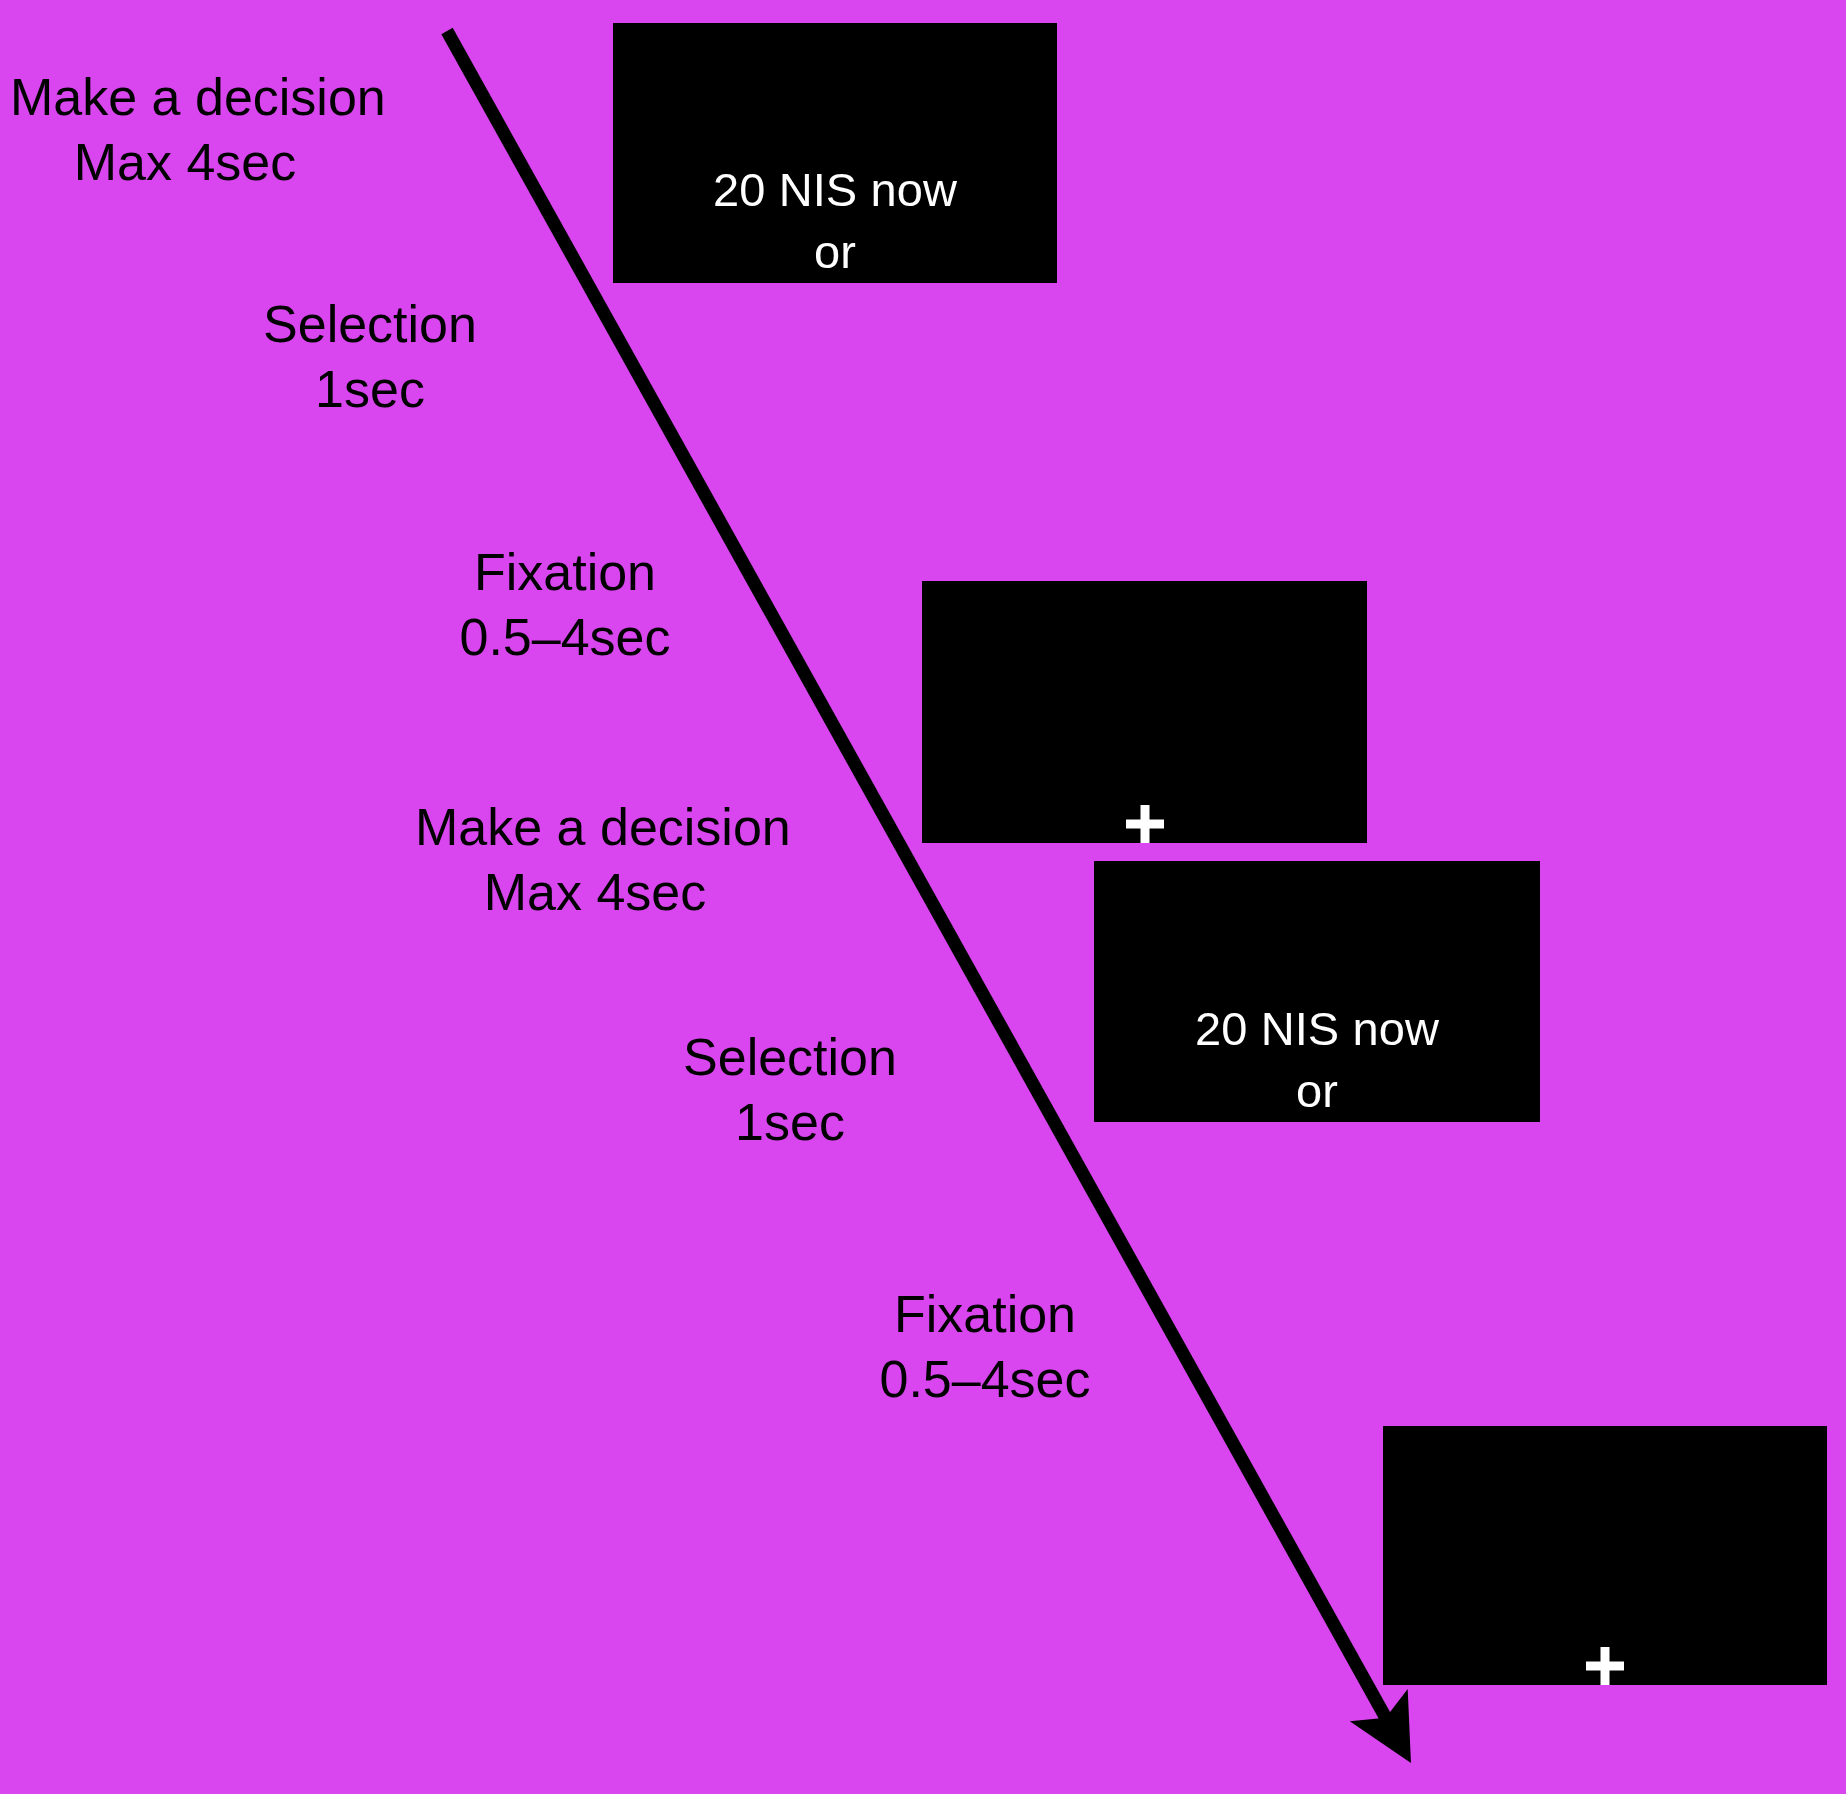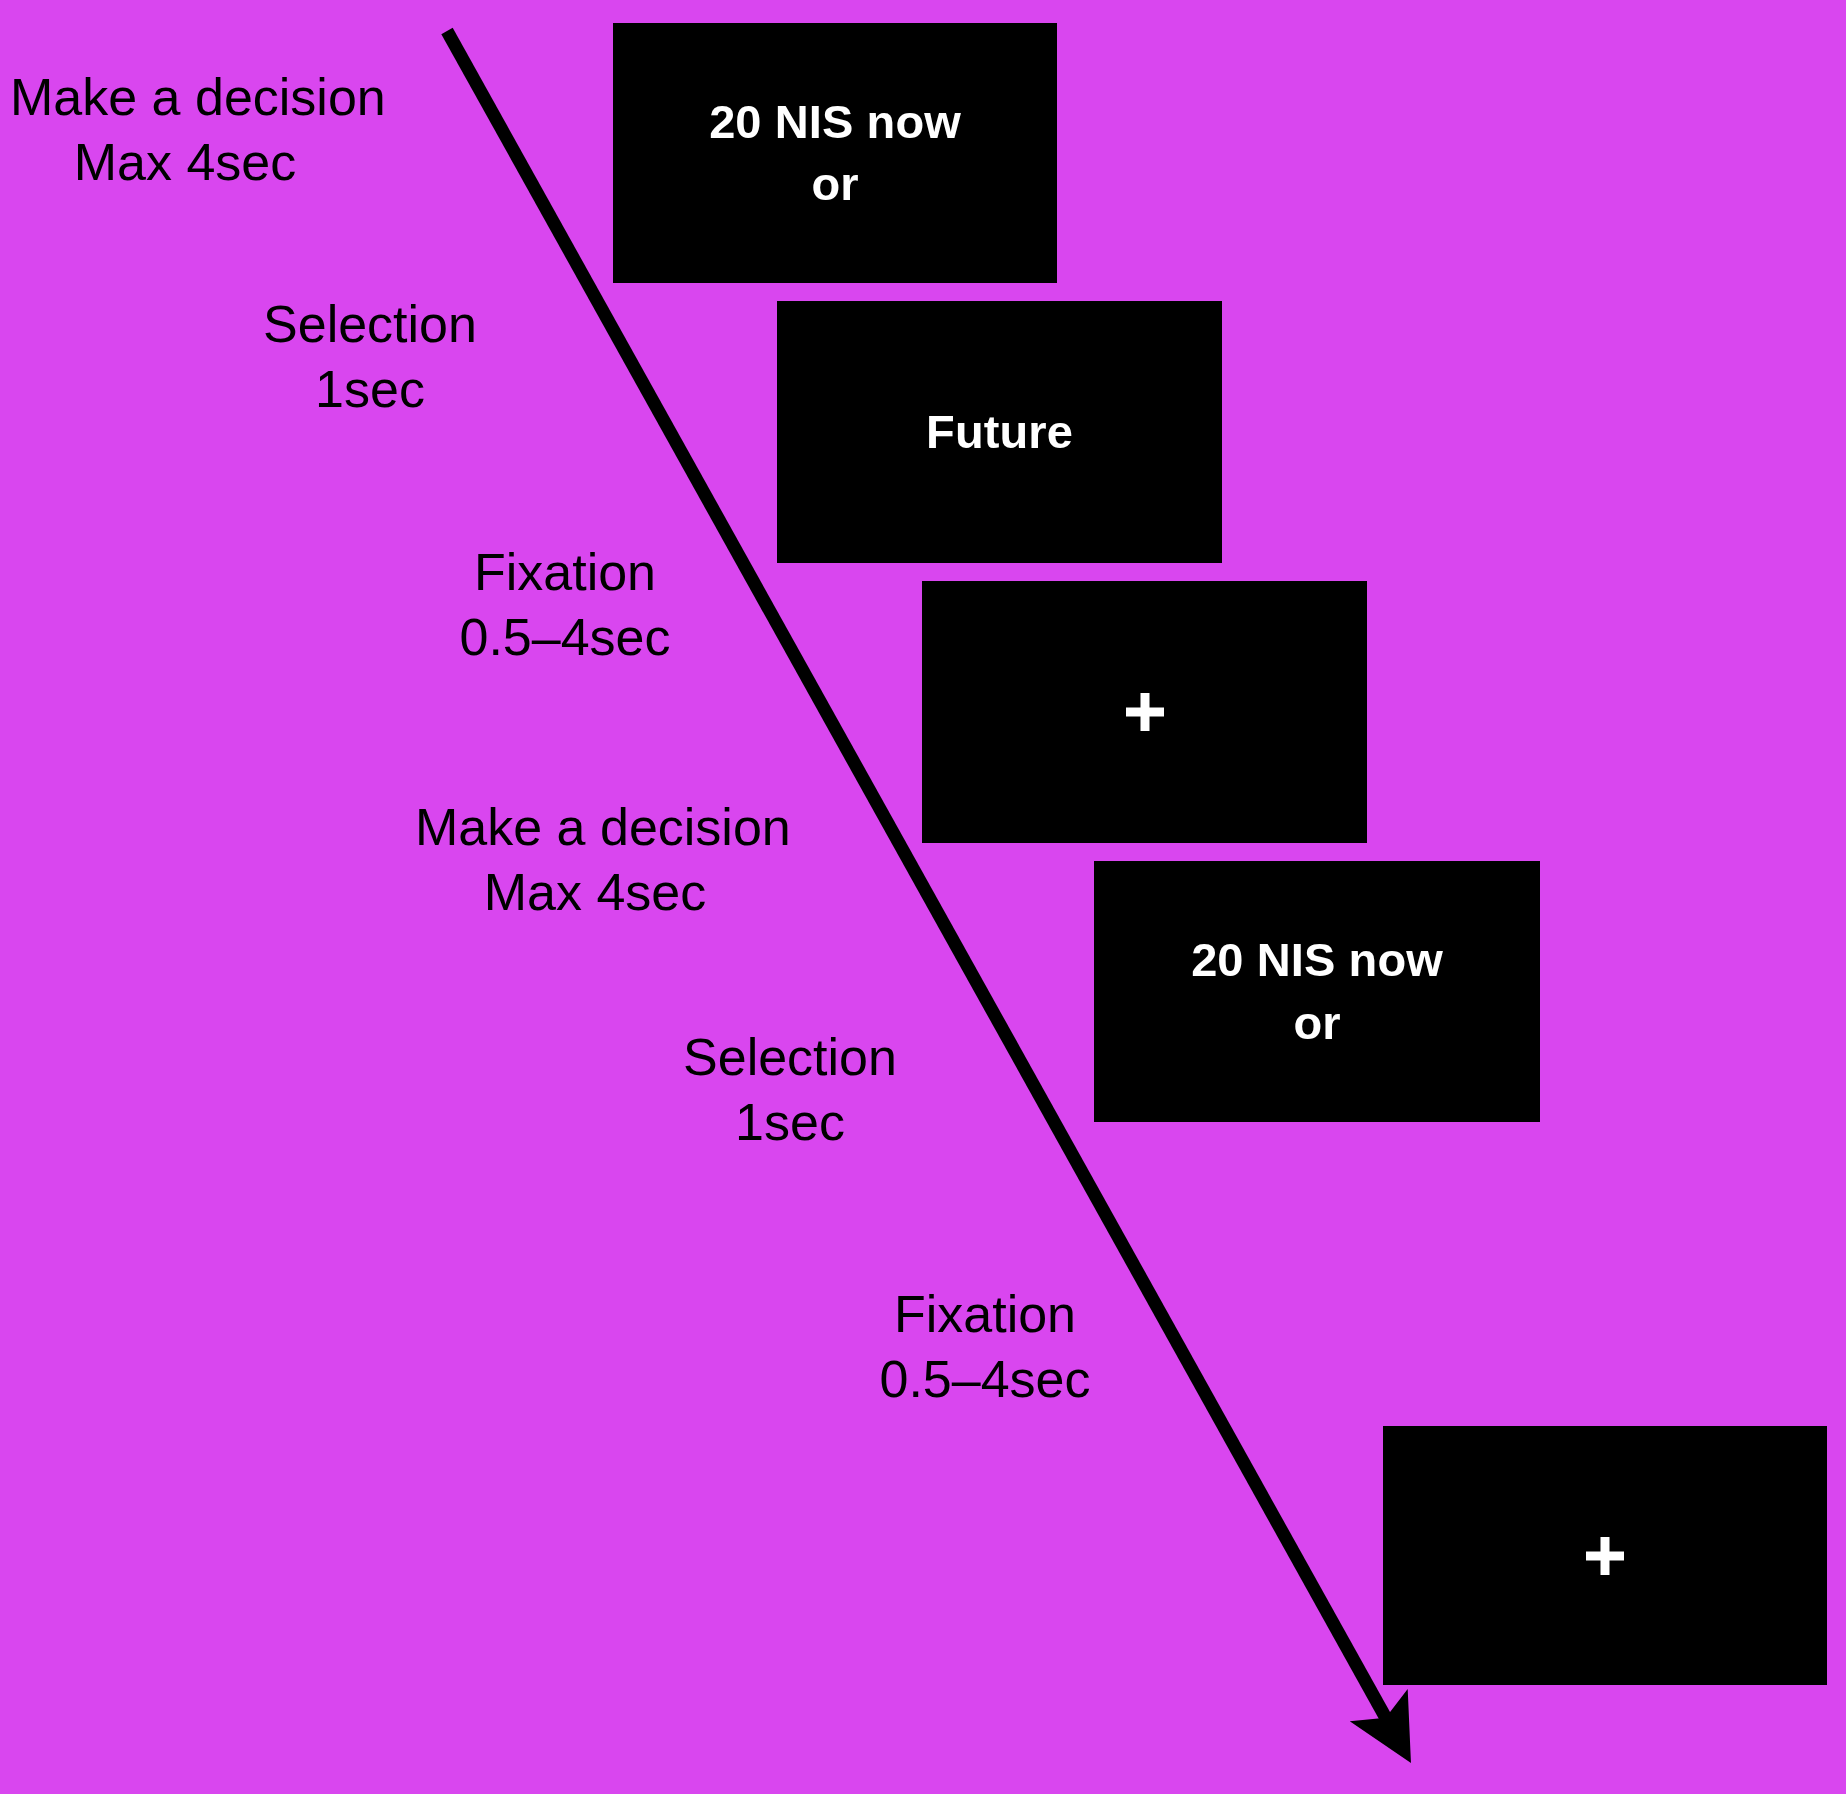--- a/index.html
+++ b/index.html
@@ -26,25 +26,25 @@
     height: 1794px;
     pointer-events: none;
   }
   .stage-screen {
     position: absolute;
     background: #000000;
     color: #ffffff;
     display: flex;
     flex-direction: column;
     align-items: center;
-    justify-content: center;
+    justify-content: flex-end;
     text-align: center;
     line-height: 1.32;
     font-size: 47px;
-    font-weight: 700;
+    font-weight: 400;
     letter-spacing: 0.1px;
   }
   .screen-line {
     display: block;
     white-space: nowrap;
   }
   .fixation-cross {
     position: relative;
     width: 38px;
     height: 38px;
@@ -140,23 +140,20 @@
   <div class="stage-label label-6">
     <span class="label-line">Fixation</span>
     <span class="label-line">0.5–4sec</span>
   </div>
 
   <div class="stage-screen screen-1">
     <span class="screen-line">20 NIS now</span>
     <span class="screen-line">or</span>
   </div>
 
-  <div class="stage-screen screen-2">
-    <span class="screen-line">Future</span>
-  </div>
 
   <div class="stage-screen screen-3">
     <span class="fixation-cross"></span>
   </div>
 
   <div class="stage-screen screen-4">
     <span class="screen-line">20 NIS now</span>
     <span class="screen-line">or</span>
   </div>
 

